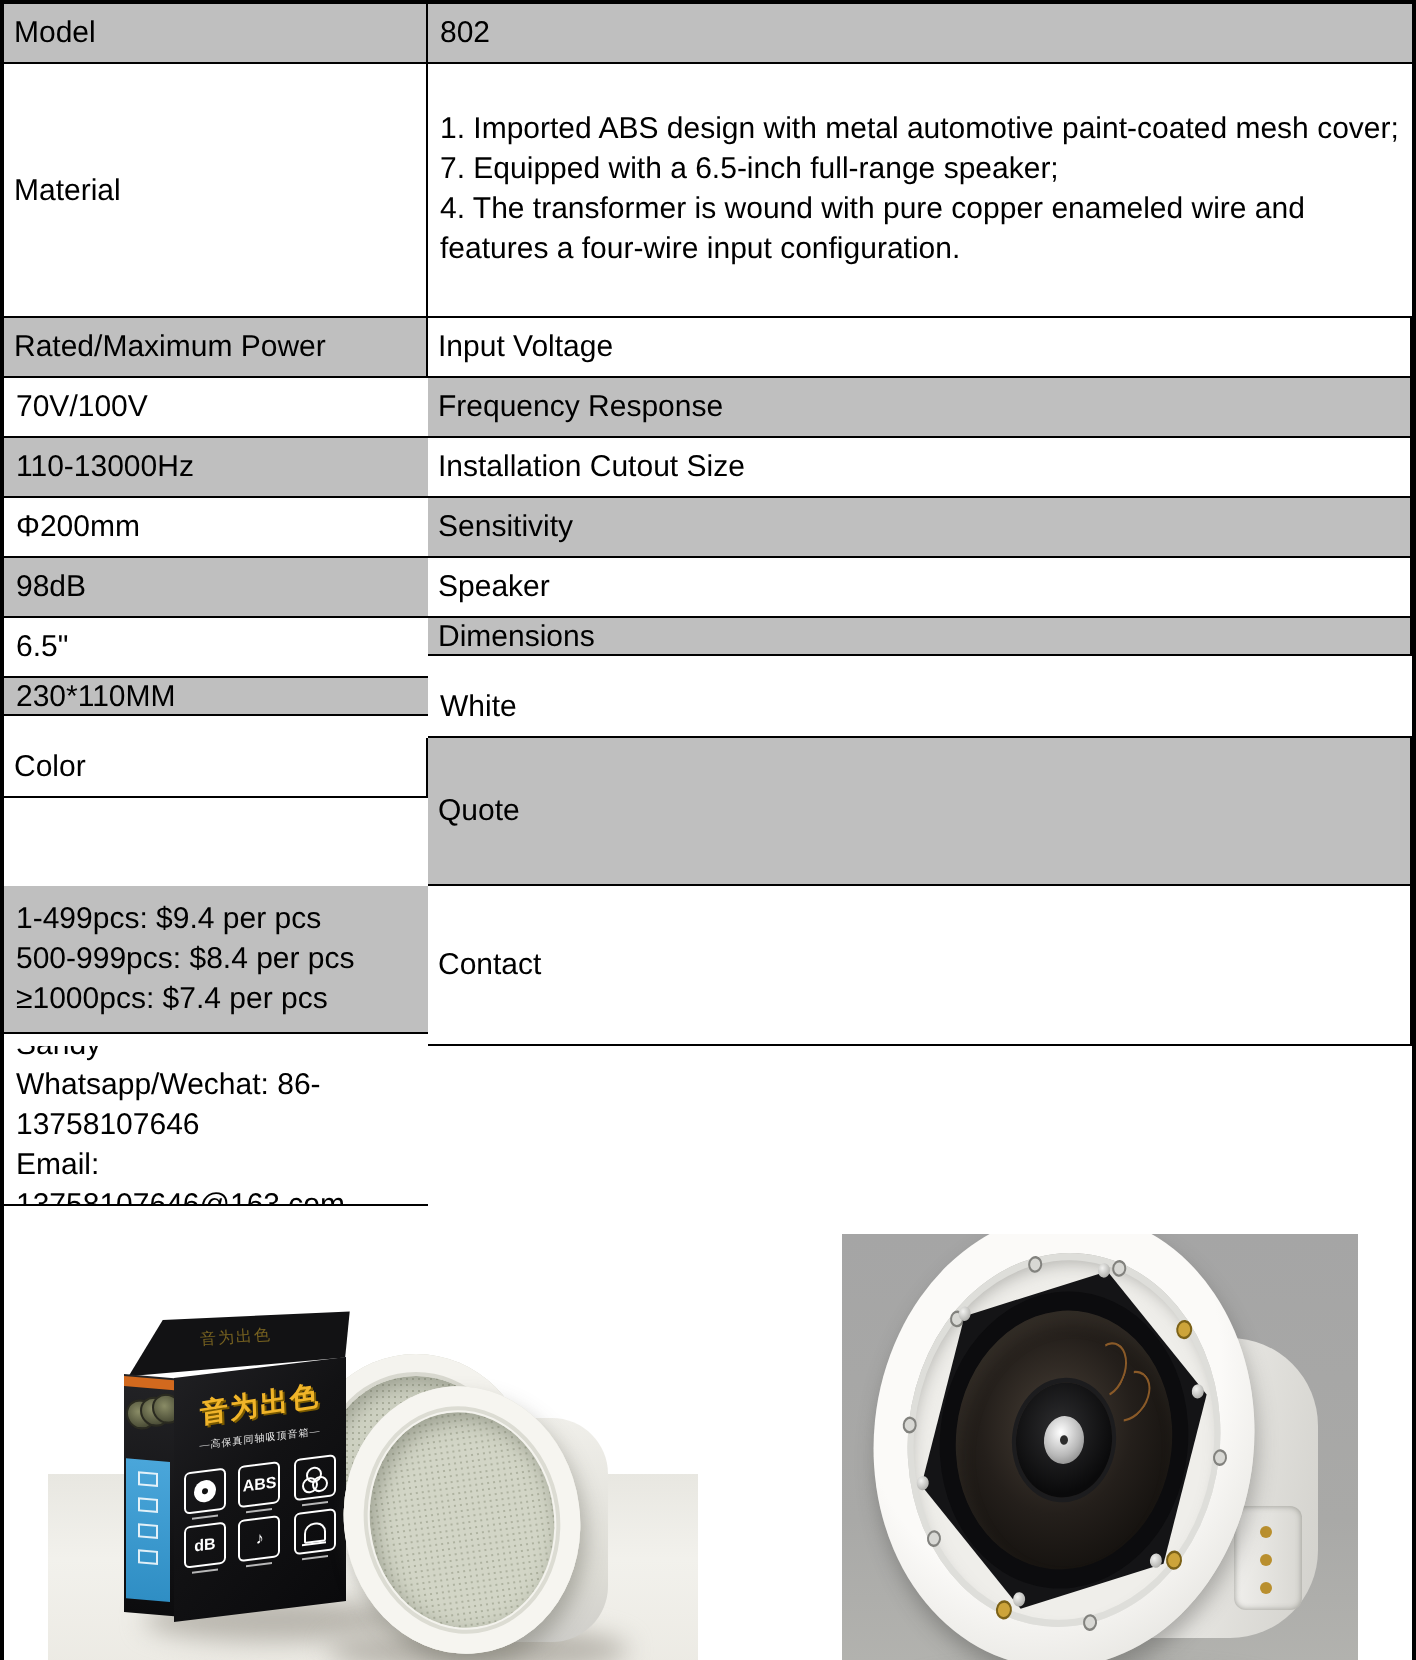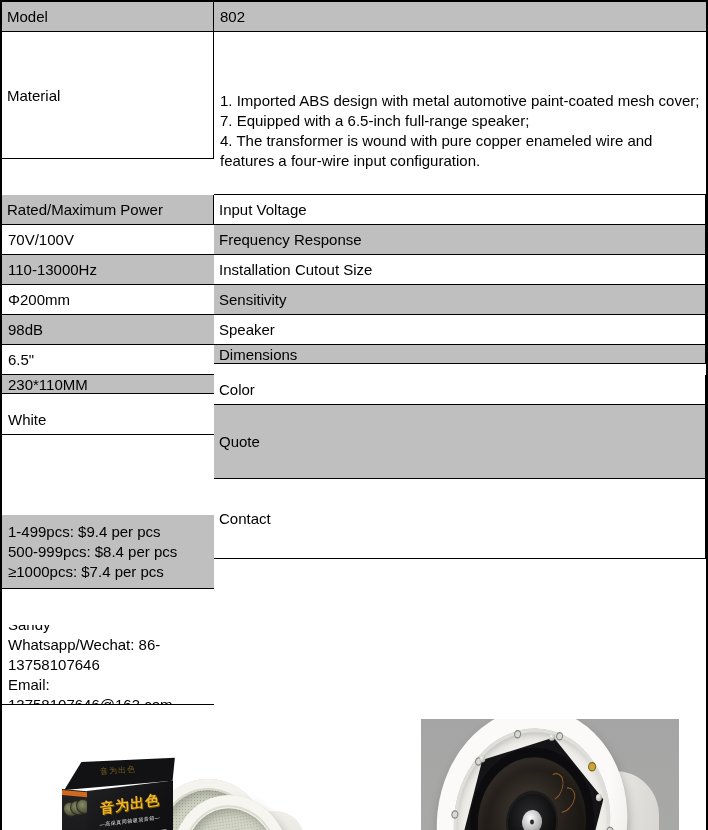--- a/index.html
+++ b/index.html
@@ -2,21 +2,21 @@
 <html><head>
 <meta charset="utf-8">
 <style>
   html,body{margin:0;padding:0;background:#fff;}
   body{width:708px;height:830px;position:relative;font-family:"Liberation Sans",sans-serif;color:#000;}
   .sheet{position:absolute;left:0;top:0;width:708px;height:830px;box-sizing:border-box;border:2px solid #000;}
   .spec{display:grid;grid-template-columns:212px 1fr;}
   .cell{box-sizing:border-box;border-bottom:1px solid #000;font-size:15px;overflow:hidden;}
   .lbl{border-right:1px solid #000;display:flex;align-items:center;padding-left:5px;}
   .val{display:flex;align-items:center;padding-left:6px;}
-  .multi{display:flex;flex-direction:column;justify-content:center;align-items:stretch;padding:4px 6px;line-height:20px;margin-top:36px;}
+  .multi{display:flex;flex-direction:column;justify-content:center;align-items:stretch;padding:4px 6px;line-height:20px;}
   .shaded{background:#bfbfbf;}
   .h30{height:30px}.h29{height:19px}.h127{height:127px}.h74{height:74px}.h72{height:80px}
   .photo-row{position:relative;height:284px;background:#fff;}
 
   
   .photo-left{position:absolute;left:22px;top:34px;width:325px;height:221px;overflow:hidden;
     background:linear-gradient(180deg,#d3d8e3 0%,#ccd3e1 42%,#e2e3df 50%,#f0efeа 60%,#edece6 75%,#e7e6df 100%);}
   .photo-left .surface{position:absolute;left:0;top:100px;width:100%;height:121px;
     background:linear-gradient(180deg,#e8e7e1 0%,#f2f1ec 35%,#e9e7e0 100%);}
   .pl-shadow{position:absolute;background:#b9b6ae;border-radius:50%;filter:blur(6px);}
@@ -154,25 +154,25 @@
         <span>6.5"</span>
       </div>
 
     <div class="cell lbl shaded h29">
         <span>Dimensions</span>
       </div>
     <div class="cell val shaded h29">
         <span>230*110MM</span>
       </div>
 
+    <div class="cell val h30">
+        <span>White</span>
+      </div>
     <div class="cell lbl h30">
         <span>Color</span>
-      </div>
-    <div class="cell val h30">
-        <span>White</span>
       </div>
 
     <div class="cell lbl shaded h74">
         <span>Quote</span>
       </div>
     <div class="cell multi shaded h74">
       <div>1-499pcs: $9.4 per pcs</div>
       <div>500-999pcs: $8.4 per pcs</div>
       <div>≥1000pcs: $7.4 per pcs</div>
     </div>

